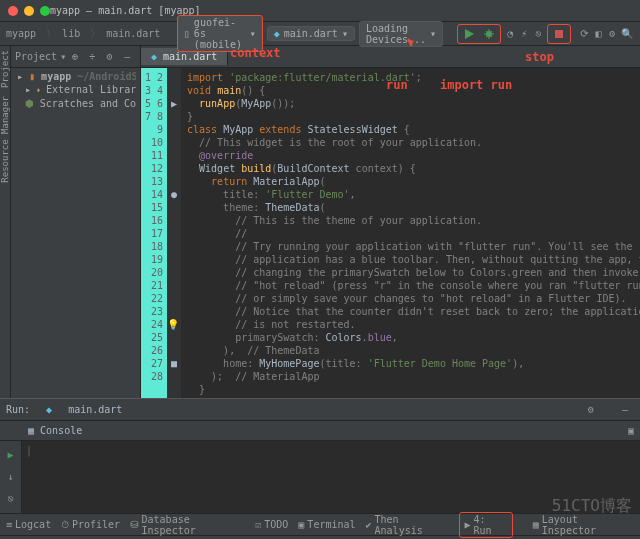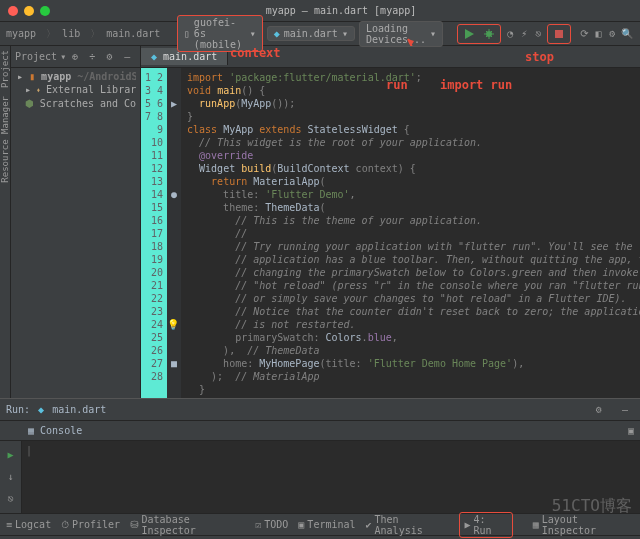--- a/index.html
+++ b/index.html
@@ -1,21 +1,21 @@
 <!DOCTYPE html>
 <html><head>
 <meta charset="utf-8">
 <style>
 *{margin:0;padding:0;box-sizing:border-box;font-family:Menlo,Consolas,monospace;font-size:10px}
 body{background:#2b2b2b;color:#a9b7c6;width:640px;height:539px;overflow:hidden;position:relative}
 .title-bar{height:22px;background:#3c3f41;display:flex;align-items:center;padding:0 8px;border-bottom:1px solid #252525}
 .tlights{display:flex;gap:6px}
 .tl{width:10px;height:10px;border-radius:50%}
 .tl.r{background:#ff5f56}.tl.y{background:#ffbd2e}.tl.g{background:#27c93f}
-.title{flex:1;text-align:center;color:#bbb}
+.title{flex:1;color:#bbb}
 .toolbar{height:24px;background:#3c3f41;display:flex;align-items:center;padding:0 6px;gap:4px;border-bottom:1px solid #252525;position:relative}
 .crumb{color:#999;margin-right:4px}
 .sep{color:#666;margin:0 2px}
 .pill{background:#4b4e50;border:1px solid #555;border-radius:3px;padding:1px 6px;display:flex;align-items:center;gap:4px;color:#aaa}
 .pill.hl{border:1px solid #e74c3c}
 .sq-hl{border:1px solid #e74c3c;border-radius:3px;display:flex;align-items:center;gap:2px;padding:0 2px}
 .icn-btn{width:18px;height:18px;display:flex;align-items:center;justify-content:center;color:#999}
 .play{color:#499c54}
 .bug{color:#499c54}
 .stop{color:#c75450}
@@ -30,24 +30,24 @@
 .tree-item{padding:1px 0 1px 10px;color:#aaa;white-space:nowrap;overflow:hidden}
 .tree-item.root{padding-left:2px;font-weight:bold}
 .editor-col{flex:1;display:flex;flex-direction:column;background:#2b2b2b}
 .ed-tabs{height:22px;background:#3c3f41;display:flex;align-items:center;border-bottom:1px solid #252525}
 .ed-tab{padding:3px 10px;background:#515658;color:#ddd;border-right:1px solid #252525}
 .code-area{flex:1;display:flex;overflow:hidden}
 .ln-col{width:26px;background:#5eead4;text-align:right;padding:3px 4px 0 0;color:#606366;line-height:13px}
 .gut-marks{width:14px;background:#313335;padding-top:3px;line-height:13px}
 .gut-marks div{height:13px;text-align:center}
 .code{flex:1;padding:3px 0 0 6px;line-height:13px;white-space:pre;color:#808080}
-.k{color:#cc7832}.s{color:#6a8759}.c{color:#808080;font-style:italic}.t{color:#a9b7c6}.f{color:#ffc66d}.a{color:#9876aa}
+.k{color:#cc7832}.s{color:#6a8759}.c{color:#808080;}.t{color:#a9b7c6}.f{color:#ffc66d}.a{color:#9876aa}
 .ann-label{position:absolute;color:#e74c3c;font-size:12px;font-weight:bold;pointer-events:none}
 .run-panel{height:115px;background:#2b2b2b;border-top:1px solid #555;display:flex;flex-direction:column}
-.run-head{height:22px;background:#3c3f41;display:flex;align-items:center;padding:0 6px;gap:8px;border-bottom:1px solid #252525}
+.run-head{height:22px;background:#3c3f41;display:flex;align-items:center;padding:0 6px;gap:16px;border-bottom:1px solid #252525}
 .run-body{flex:1;background:#2b2b2b;display:flex}
 .run-gut{width:22px;background:#3c3f41;border-right:1px solid #252525;display:flex;flex-direction:column;align-items:center;gap:4px;padding:4px 0}
 .btm-bar{height:22px;background:#3c3f41;display:flex;align-items:center;padding:0 6px;gap:10px;border-top:1px solid #252525}
 .btm-item{color:#999;display:flex;align-items:center;gap:3px}
 .btm-item.hl{border:1px solid #e74c3c;border-radius:3px;padding:1px 4px}
 .status-bar{height:18px;background:#3c3f41;display:flex;align-items:center;justify-content:flex-end;padding:0 6px;gap:10px;color:#888;border-top:1px solid #252525}
 svg{width:12px;height:12px}
 .arrow{position:absolute;pointer-events:none}
 </style>
 </head>

